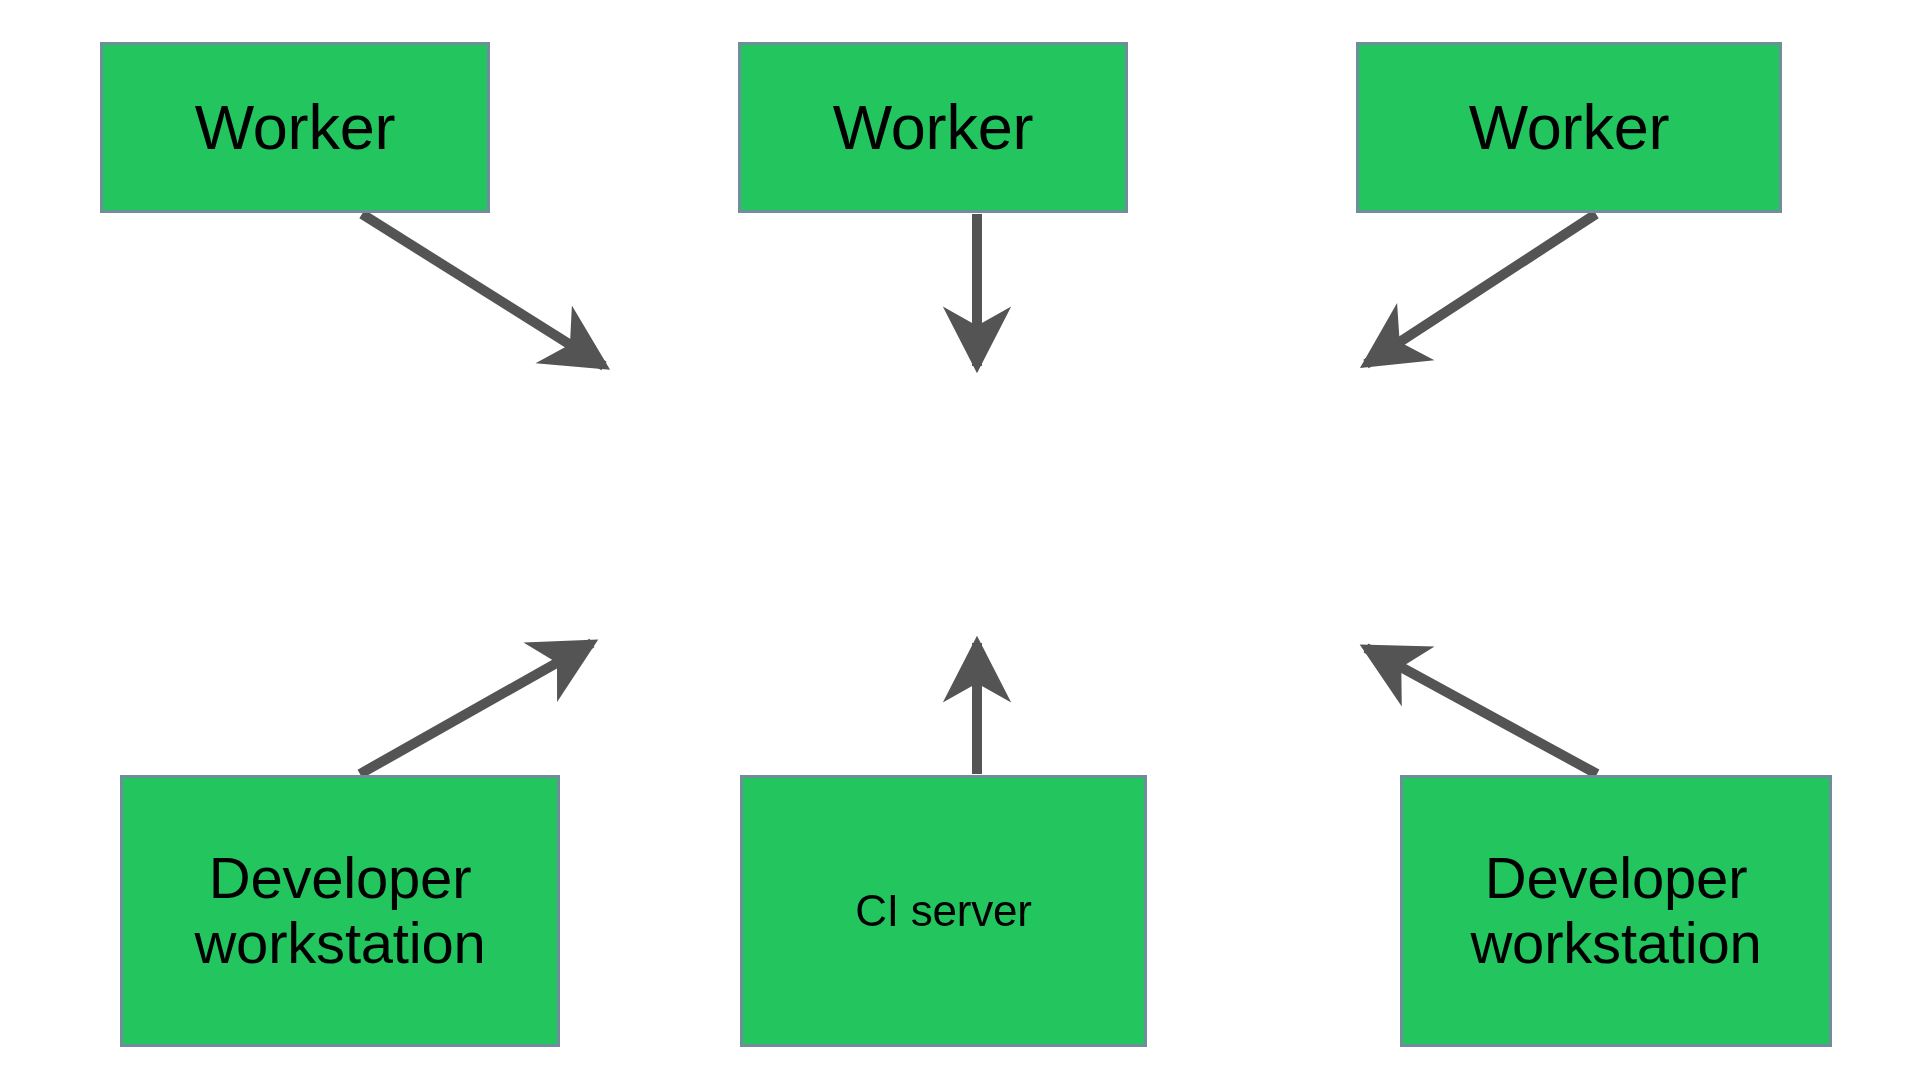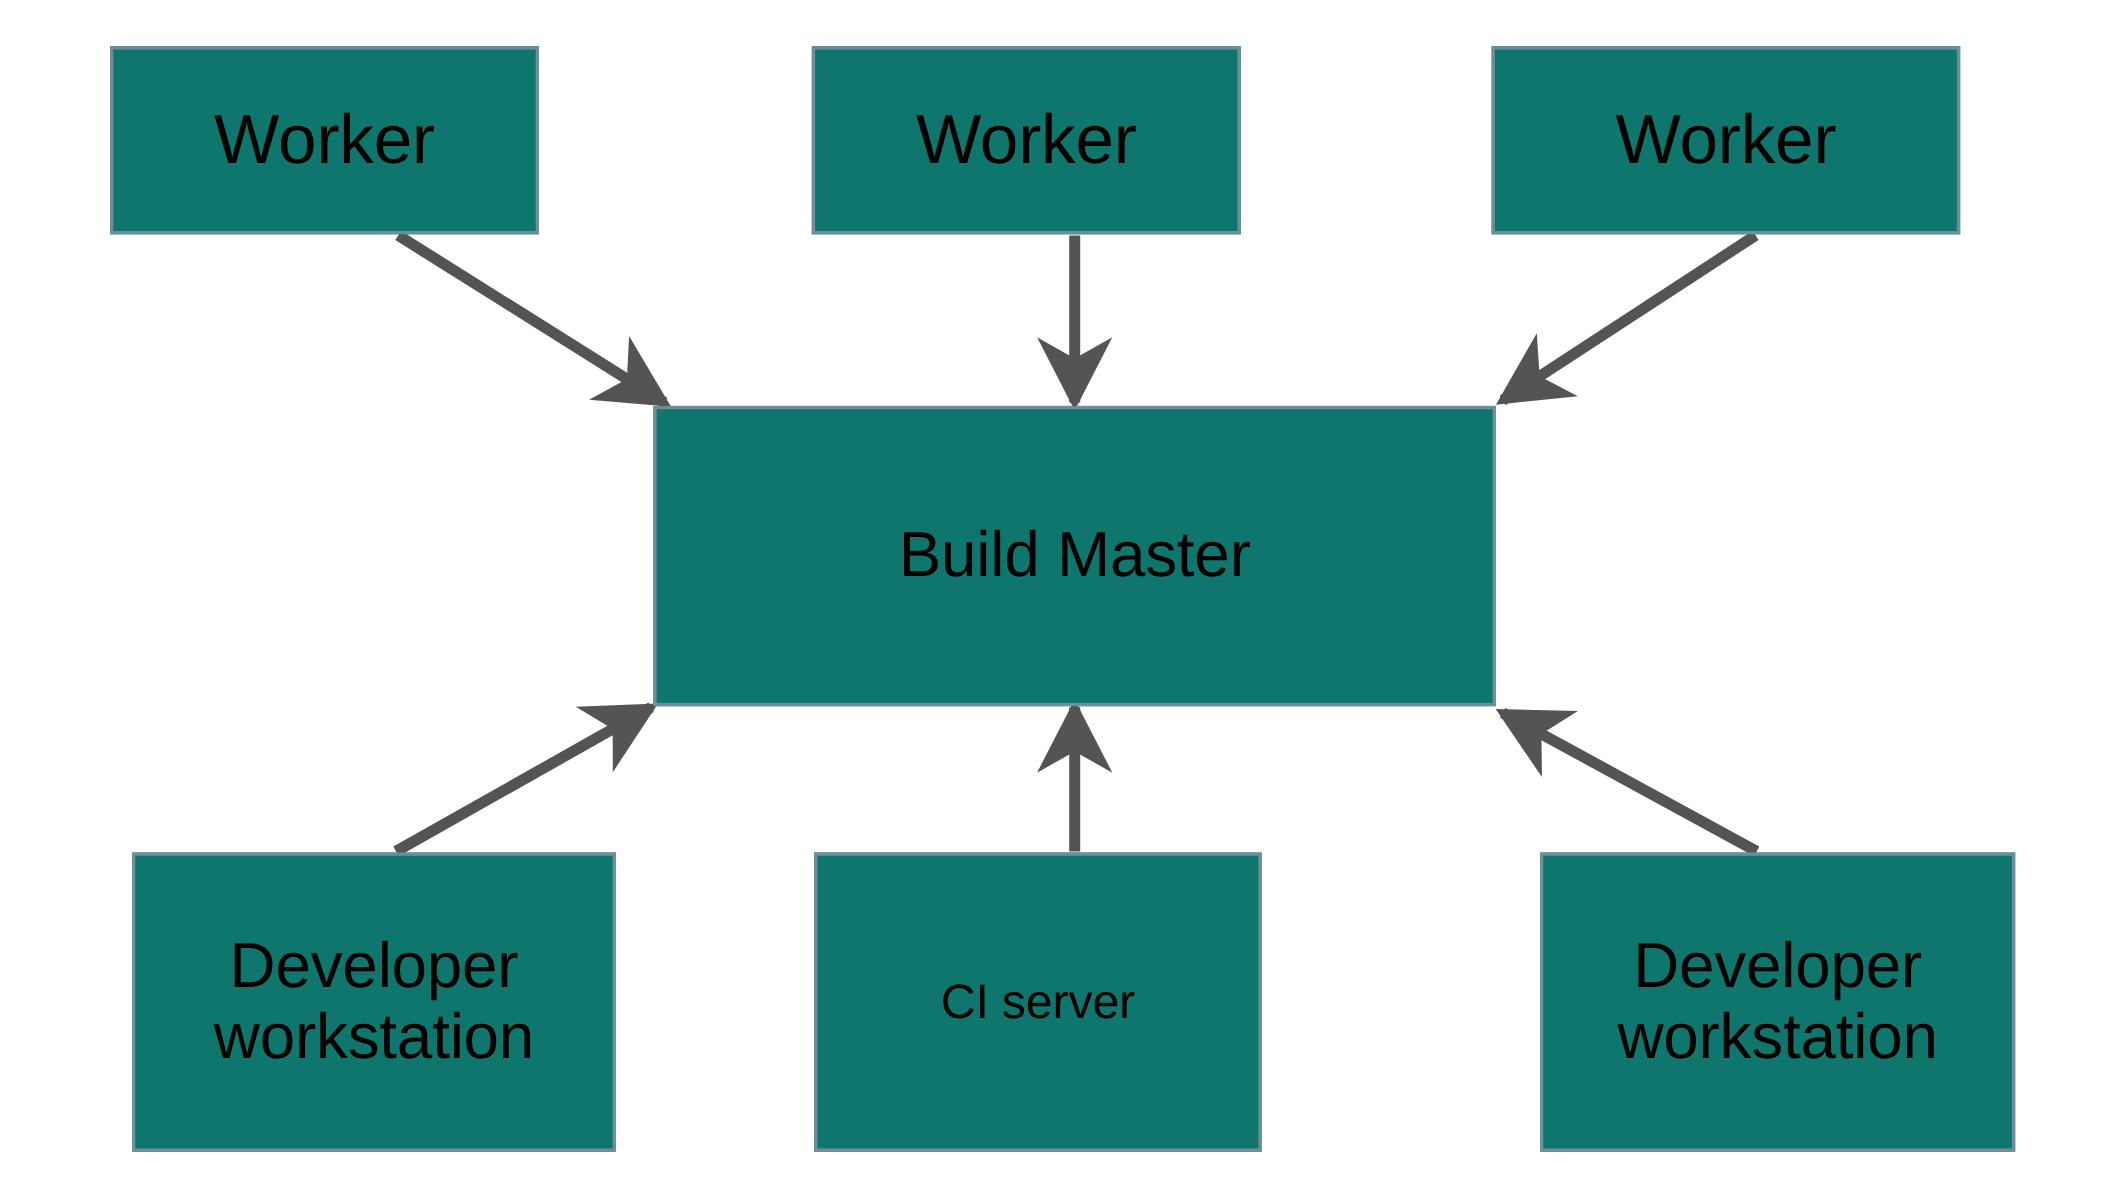--- a/index.html
+++ b/index.html
@@ -21,21 +21,21 @@
     position: absolute;
     left: 0;
     top: 0;
     width: 1910px;
     height: 1090px;
     pointer-events: none;
   }
   .node {
     position: absolute;
     box-sizing: border-box;
-    background: #0f766e;
+    background: #22c55e;
     border: 3px solid #6f8d9b;
     display: flex;
     align-items: center;
     justify-content: center;
     text-align: center;
     color: #000000;
     line-height: 1.12;
     letter-spacing: -0.2px;
     white-space: pre-line;
   }
@@ -88,23 +88,20 @@
   </div>
 
   <div class="node" id="node-worker-mid">
     <span class="node-label">Worker</span>
   </div>
 
   <div class="node" id="node-worker-right">
     <span class="node-label">Worker</span>
   </div>
 
-  <div class="node" id="node-build-master">
-    <span class="node-label">Build Master</span>
-  </div>
 
   <div class="node" id="node-dev-left">
     <span class="node-label">Developer
 workstation</span>
   </div>
 
   <div class="node" id="node-ci-server">
     <span class="node-label">CI server</span>
   </div>
 

